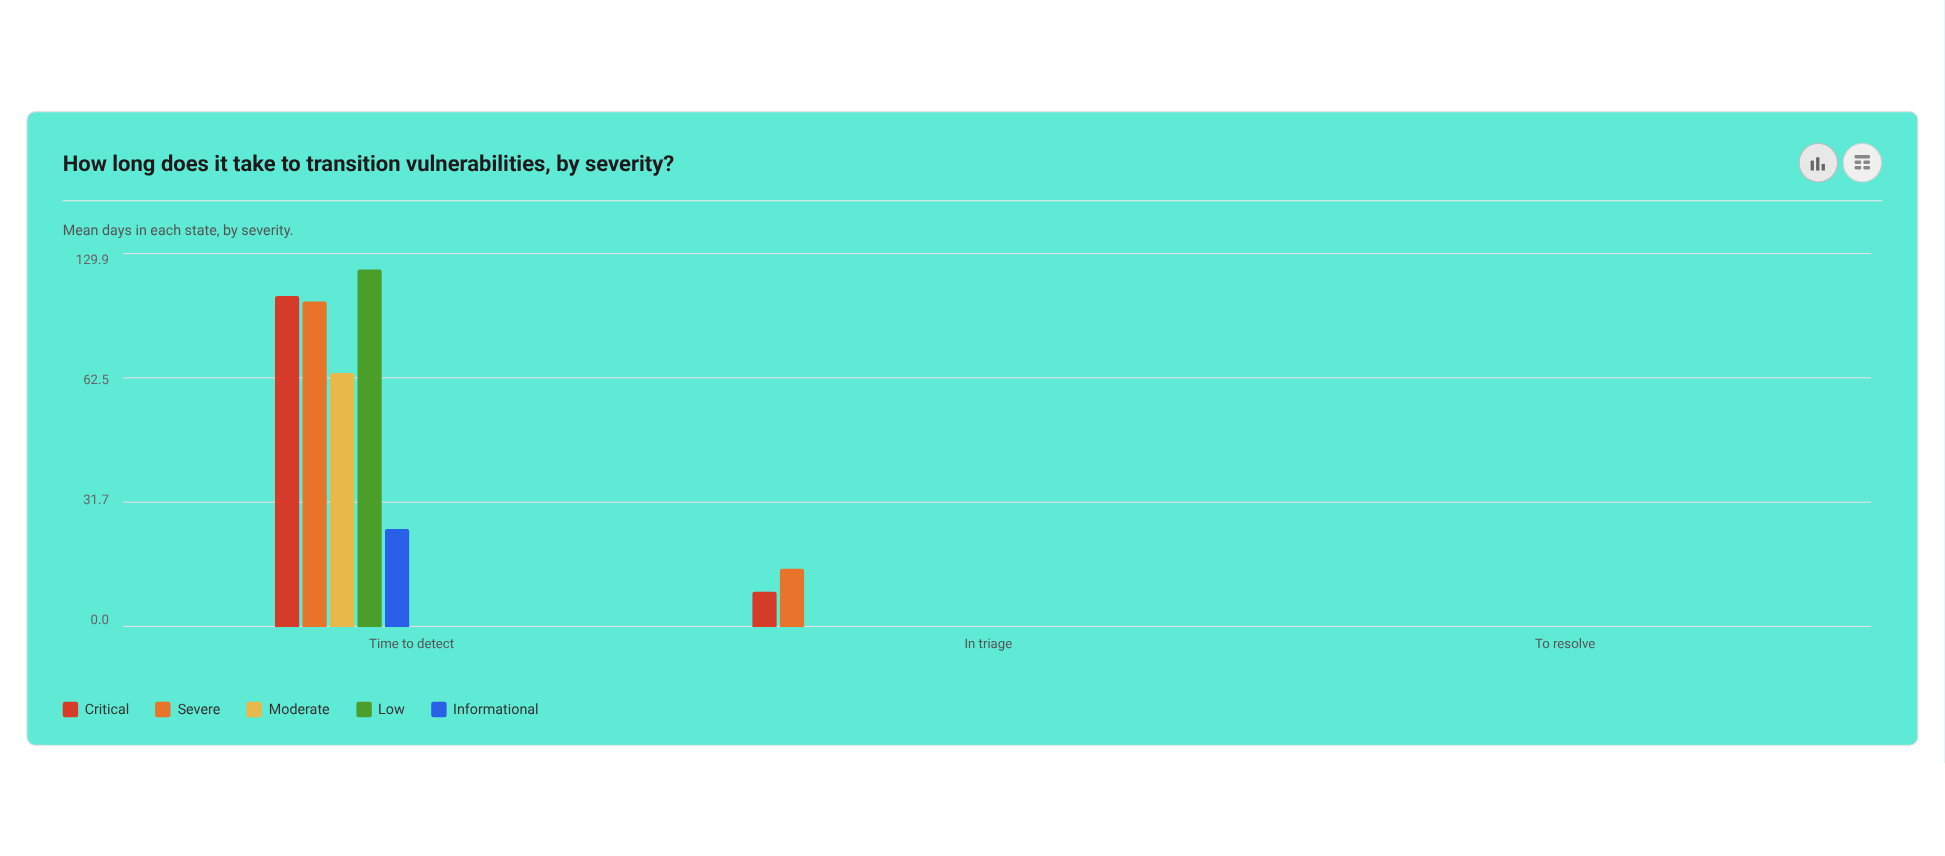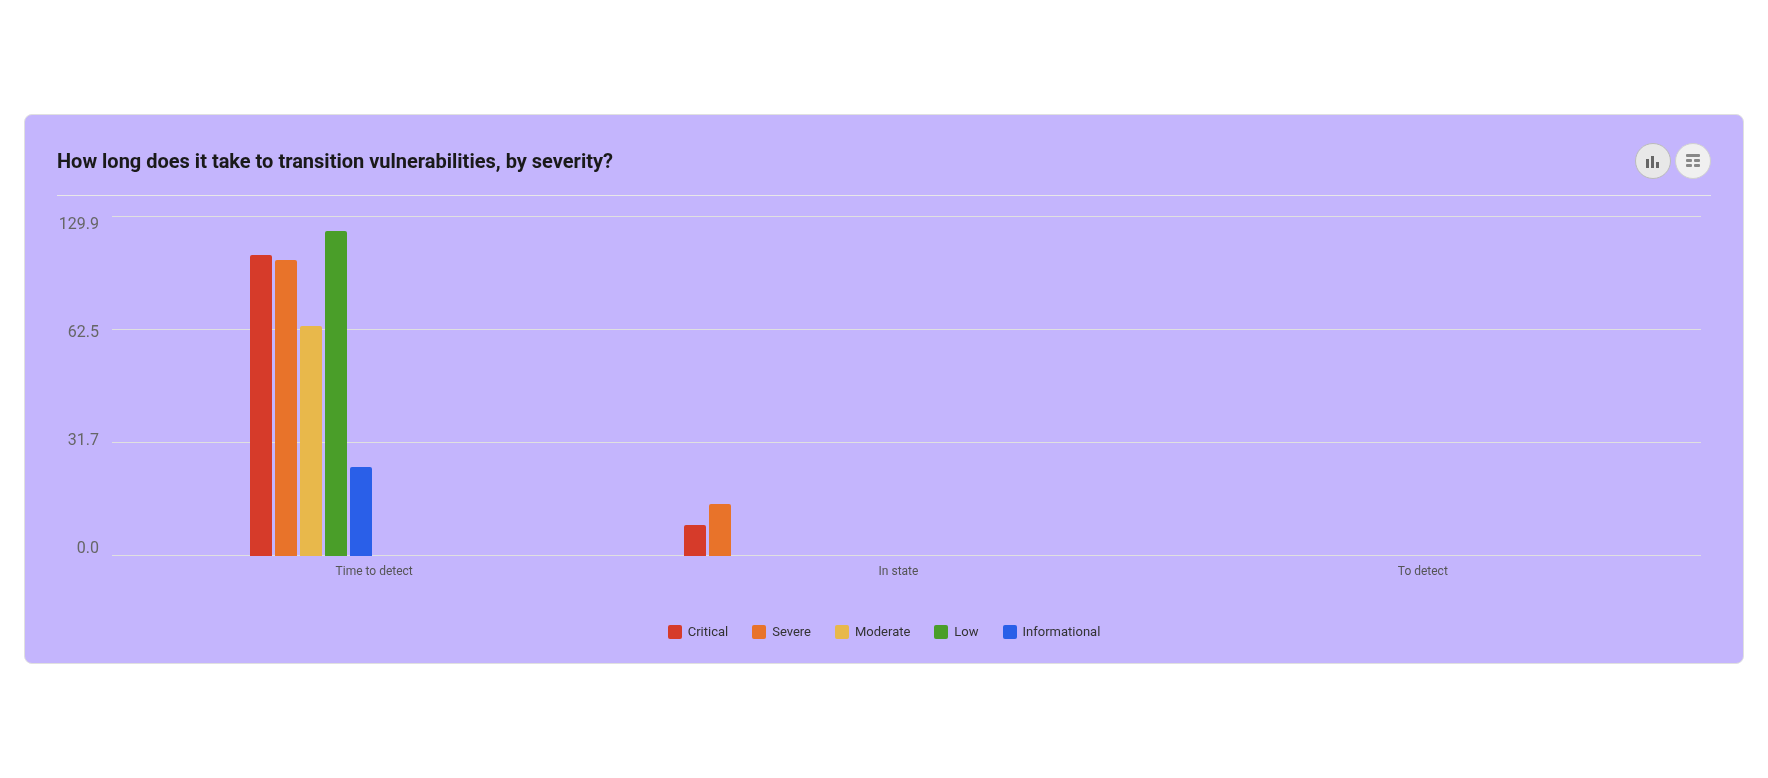--- a/index.html
+++ b/index.html
@@ -6,21 +6,21 @@
     body {
       background: #fff;
       font-family: -apple-system, BlinkMacSystemFont, 'Segoe UI', Roboto, sans-serif;
       display: flex;
       align-items: center;
       justify-content: center;
       min-height: 100vh;
     }
     .card {
       width: 1720px;
-      background: #c4b5fd;
+      background: #5eead4;
       border: 1px solid #e0e0e0;
       border-radius: 8px;
       padding: 28px 32px 24px 32px;
     }
     .card-header {
       display: flex;
       justify-content: space-between;
       align-items: center;
       padding-bottom: 16px;
       border-bottom: 1px solid #e8e8e8;
@@ -69,21 +69,21 @@
       top: 0;
       bottom: 40px;
       width: 50px;
       display: flex;
       flex-direction: column;
       justify-content: space-between;
       align-items: flex-end;
       padding-right: 8px;
     }
     .y-label {
-      font-size: 16px;
+      font-size: 12px;
       color: #666;
       line-height: 1;
     }
     .chart-inner {
       position: absolute;
       left: 55px;
       right: 10px;
       top: 0;
       bottom: 40px;
     }
@@ -131,21 +131,20 @@
       color: #555;
       padding-top: 8px;
     }
     .legend {
       display: flex;
       flex-wrap: wrap;
       gap: 12px 24px;
       margin-top: 16px;
       padding-top: 12px;
       align-items: center;
-      justify-content: center;
     }
     .legend-item {
       display: flex;
       align-items: center;
       gap: 6px;
       font-size: 13px;
       color: #333;
     }
     .legend-swatch {
       width: 14px;
@@ -173,20 +172,21 @@
           <rect x="1" y="1" width="14" height="3" rx="1" fill="#888"></rect>
           <rect x="1" y="6" width="6" height="3" rx="1" fill="#888"></rect>
           <rect x="9" y="6" width="6" height="3" rx="1" fill="#888"></rect>
           <rect x="1" y="11" width="6" height="3" rx="1" fill="#888"></rect>
           <rect x="9" y="11" width="6" height="3" rx="1" fill="#888"></rect>
         </svg>
       </button>
     </div>
   </div>
 
+  <p class="chart-subtitle">Mean days in each state, by severity.</p>
 
   <div class="chart-area">
     <div class="y-axis" id="y-axis">
         <div class="y-label">129.9</div>
         <div class="y-label">62.5</div>
         <div class="y-label">31.7</div>
         <div class="y-label">0.0</div>
       </div>
     <div class="chart-inner">
       <div class="grid-lines" id="grid-lines">
@@ -206,22 +206,22 @@
           <div class="group">
             <div class="bar" style="height: 9.23788%; background-color: rgb(214, 59, 42);"></div>
             <div class="bar" style="height: 15.3965%; background-color: rgb(232, 115, 42);"></div>
           </div>
           <div class="group"></div>
           <div class="group"></div>
         </div>
     </div>
     <div class="x-axis" id="x-axis">
         <div class="x-label">Time to detect</div>
-        <div class="x-label">In state</div>
-        <div class="x-label">To detect</div>
+        <div class="x-label">In triage</div>
+        <div class="x-label">To resolve</div>
       </div>
   </div>
 
   <div class="legend" id="legend">
       <div class="legend-item">
         <div class="legend-swatch" style="background-color: rgb(214, 59, 42);"></div>
         <span>Critical</span>
       </div>
       <div class="legend-item">
         <div class="legend-swatch" style="background-color: rgb(232, 115, 42);"></div>

